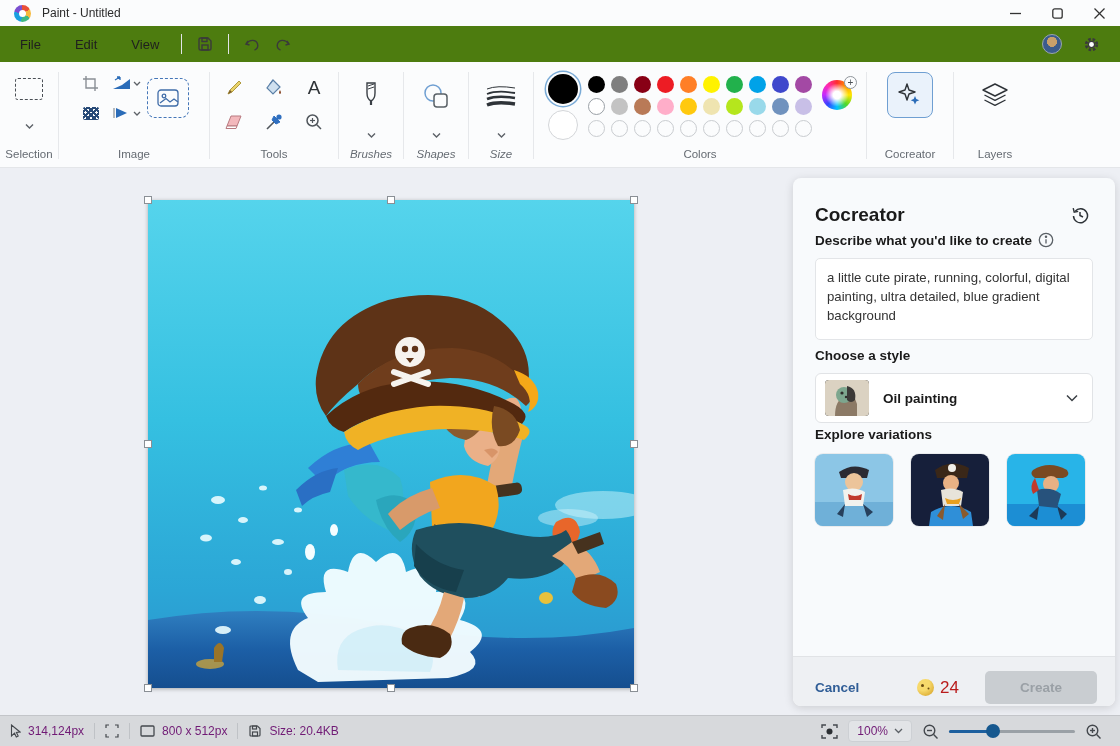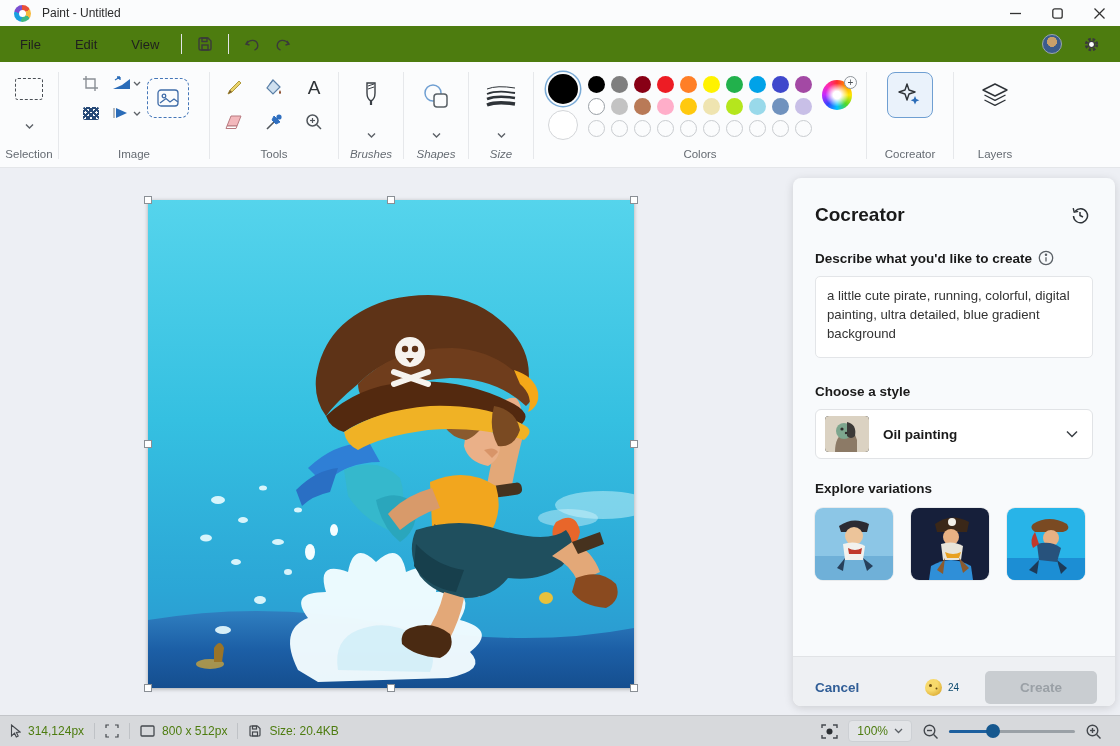--- a/index.html
+++ b/index.html
@@ -80,38 +80,38 @@
   .canvas-wrap { position:absolute; left:148px; top:32px; width:486px; height:488px; }
   .canvas { width:100%; height:100%; box-shadow:0 1px 4px rgba(0,0,0,.3); background:#3cc6e4; }
   .handle { position:absolute; width:8px; height:8px; background:#fff; border:1px solid #8a8f95; }
 
   
   .panel { position:absolute; left:793px; top:10px; width:322px; height:528px; background:#f8fafc; border-radius:8px; box-shadow:0 2px 10px rgba(0,0,0,.14); display:flex; flex-direction:column; }
   .panel-body { padding:24px 22px 0; flex:1; }
   .panel-head { display:flex; align-items:center; justify-content:space-between; }
   .panel-title { font-size:19px; font-weight:700; color:#1a1a1a; }
   .hist-btn { width:26px; height:26px; display:flex; align-items:center; justify-content:center; border-radius:4px; cursor:pointer; }
-  .field-label { display:flex; align-items:center; gap:6px; font-size:13.5px; font-weight:700; color:#1a1a1a; margin-top:22px; }
+  .field-label { display:flex; align-items:center; gap:6px; font-size:13.5px; font-weight:700; color:#1a1a1a; margin-top:4px; }
   .prompt-box { width:100%; height:82px; margin-top:10px; border:1px solid #e3e5e8; border-radius:5px; background:#fff; resize:none; font-family:"Liberation Sans", sans-serif; font-size:13.2px; line-height:1.45; color:#333; padding:9px 11px; outline:none; }
   .style-drop { margin-top:10px; height:50px; border:1px solid #e1e3e6; border-radius:6px; background:#fff; display:flex; align-items:center; padding:0 14px 0 9px; cursor:pointer; }
   .style-thumb { width:44px; height:36px; border-radius:4px; overflow:hidden; flex:none; }
   .style-name { margin-left:14px; font-size:13.5px; font-weight:700; color:#1a1a1a; flex:1; }
   .variations { display:flex; gap:18px; margin-top:12px; }
   .var-thumb { width:78px; height:72px; border-radius:8px; overflow:hidden; cursor:pointer; box-shadow:0 0 0 1px rgba(0,0,0,.06); }
   .var-thumb svg { display:block; }
   .panel-footer { height:50px; background:#eef0f3; border-top:1px solid #e1e3e6; border-radius:0 0 8px 8px; display:flex; align-items:center; padding:12px 18px 0 22px; }
   .cancel-link { font-size:13.5px; font-weight:700; color:#315e97; cursor:pointer; }
   .credits { margin-left:auto; display:flex; align-items:center; gap:6px; margin-right:26px; }
   .coin { width:17px; height:17px; border-radius:50%; background:radial-gradient(circle at 35% 30%, #f7d96b 0 40%, #e0b33c 75%, #c2922a); position:relative; }
   .coin::after { content:""; position:absolute; left:4px; top:5px; width:3px; height:3px; border-radius:50%; background:#6b4c12; box-shadow:6px 3px 0 -0.5px #6b4c12; }
-  .credit-count { font-size:10px; color:#0c4a6e; }
+  .credit-count { font-size:17px; color:#b91c1c; }
   .create-btn { width:112px; height:33px; border:none; border-radius:5px; background:#c9cdd1; color:#9aa0a6; font-family:"Liberation Sans", sans-serif; font-size:13.5px; font-weight:700; cursor:default; }
 
   
-  .statusbar { position:absolute; left:0; right:0; bottom:0; height:31px; background:#d7d9dc; border-top:1px solid #c3c5c9; display:flex; align-items:center; font-size:12px; color:#4d7c0f; }
+  .statusbar { position:absolute; left:0; right:0; bottom:0; height:31px; background:#d7d9dc; border-top:1px solid #c3c5c9; display:flex; align-items:center; font-size:12px; color:#701a75; }
   .sb-item { display:flex; align-items:center; gap:7px; padding:0 10px; height:100%; }
   .sb-sep { width:1px; height:16px; background:#bfc2c6; }
   .sb-item svg { stroke:#44484d; fill:none; stroke-width:1.2; }
   .sb-right { margin-left:auto; display:flex; align-items:center; gap:10px; padding-right:18px; }
   .zoom-chip { display:flex; align-items:center; gap:6px; background:#e2e4e7; border:1px solid #cdd0d4; border-radius:4px; padding:3px 8px; cursor:pointer; }
   .zoom-slider { position:relative; width:126px; height:14px; cursor:pointer; }
   .zs-track { position:absolute; top:6px; left:0; right:0; height:3px; border-radius:2px; background:#9aa0a6; }
   .zs-fill { position:absolute; top:6px; left:0; width:35%; height:3px; border-radius:2px; background:#1c5f9e; }
   .zs-thumb { position:absolute; top:0; left:calc(35% - 7px); width:14px; height:14px; border-radius:50%; background:#16588f; }
 </style>

